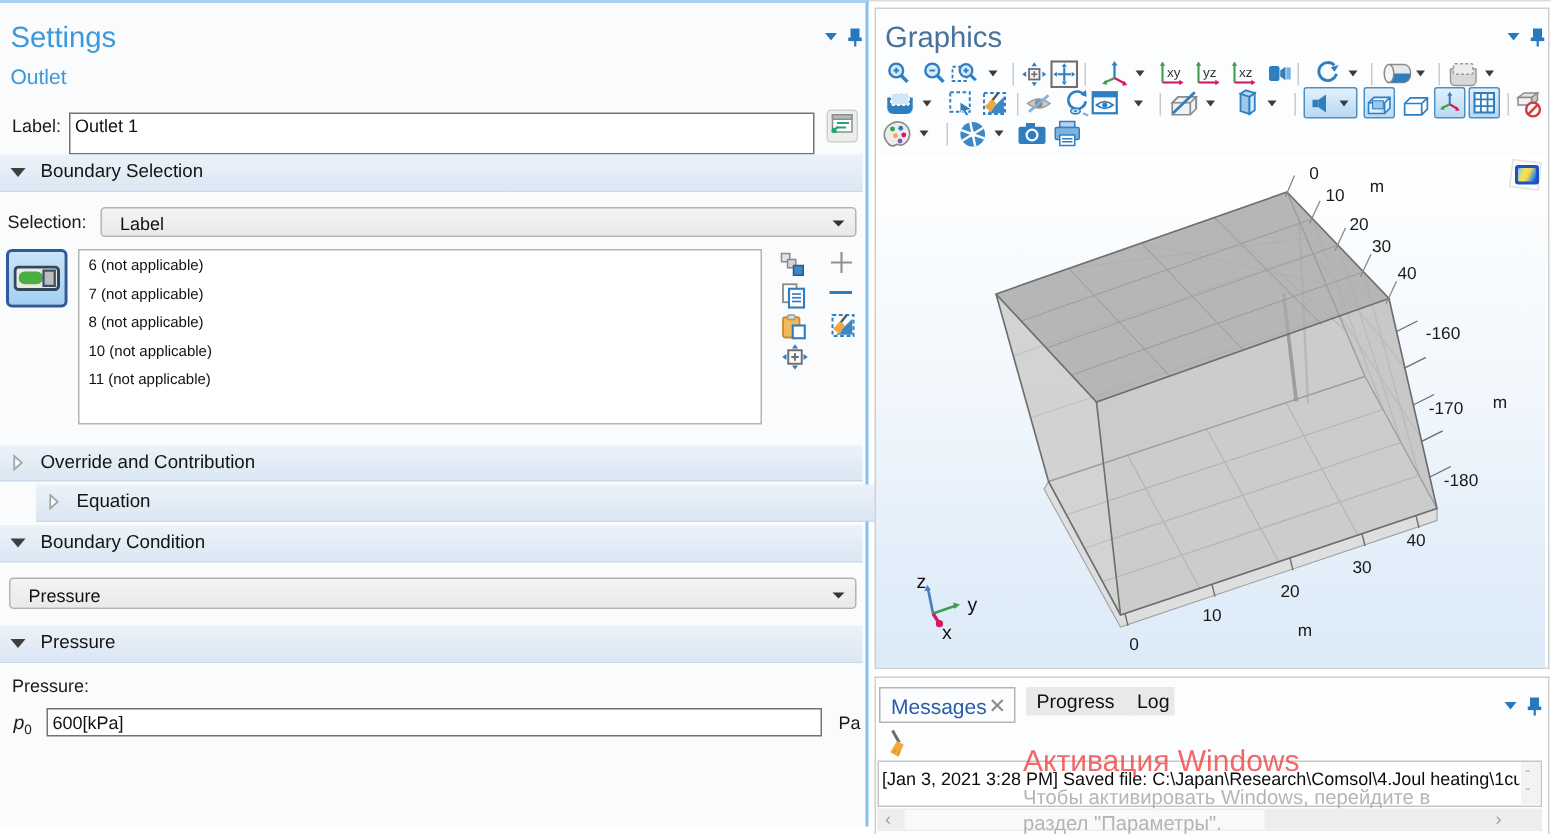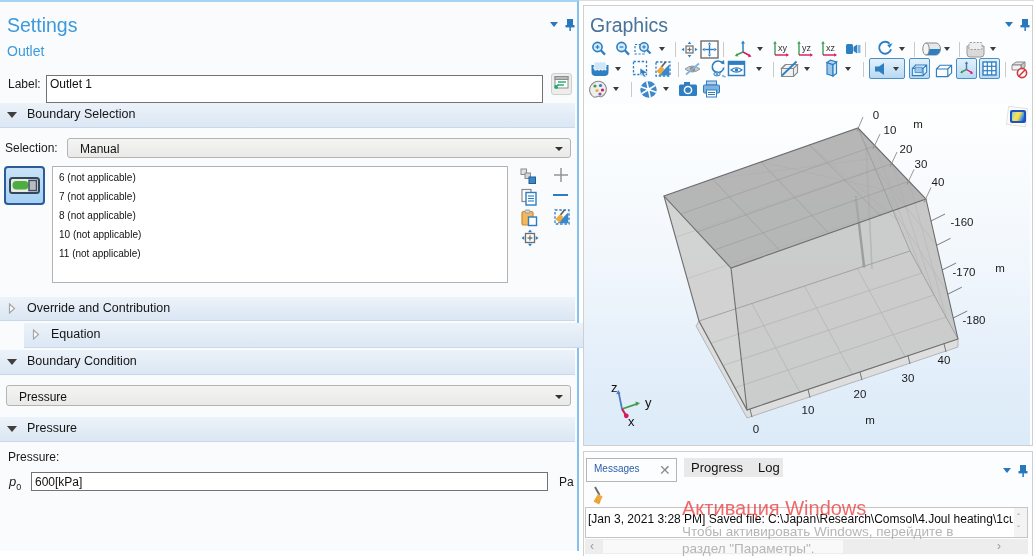--- a/index.html
+++ b/index.html
@@ -56,21 +56,21 @@
   </svg>
 </div>
 
 <div class="band" style="top:103px;height:24px;">
   <div class="tri-open" style="left:7px;top:9px;"></div>
   <div class="tt">Boundary Selection</div>
 </div>
 
 <div class="lbl" style="left:5px;top:141px;">Selection:</div>
 <div class="ddown" style="left:67px;top:138px;width:504px;">
-  <div class="dtx" style="left:12px;">Manual</div>
+  <div class="dtx" style="left:12px;">Label</div>
   <div class="ddcaret"></div>
 </div>
 
 <div class="abs" style="left:4px;top:166px;width:41px;height:39px;border:2px solid #2d5a9b;border-radius:4px;
      background:linear-gradient(180deg,#c9e3f8,#a5d0f3);box-sizing:border-box;">
   <svg width="31" height="17" viewBox="0 0 31 17" style="position:absolute;left:3px;top:9px;">
     <rect x="1" y="1" width="29" height="15" rx="2.5" fill="#ebe9e6" stroke="#33475b" stroke-width="2"></rect>
     <rect x="3.5" y="4" width="16" height="8.5" rx="4" fill="#4cae3f"></rect>
     <rect x="20" y="3.4" width="7.5" height="10.2" fill="#bcbcbc" stroke="#39506b" stroke-width="1.5"></rect>
   </svg>
@@ -525,21 +525,21 @@
   <div style="position:absolute;left:1.5px;top:1.5px;width:12px;height:9px;
        background:linear-gradient(115deg,#7ec8f0 0%,#f2e456 35%,#ffd34d 55%,#3a9ae0 80%,#1f3fae 100%);border-radius:1px;"></div>
 </div>
 </div>
 
 <div class="abs" style="left:583px;top:451px;width:450px;height:105px;background:#fbfdfe;
      border:1px solid #cfcfcf;border-bottom:none;box-sizing:border-box;"></div>
 
 <div class="abs" style="left:586px;top:458px;width:91px;height:24px;background:#fcfdfe;
      border:1px solid #b5b5b5;box-sizing:border-box;">
-  <div style="position:absolute;left:7px;top:4px;font-size:10px;color:#2a5da8;">Messages</div>
+  <div style="position:absolute;left:7px;top:4px;font-size:14px;color:#2a5da8;">Messages</div>
   <div style="position:absolute;left:72px;top:3px;font-size:14px;color:#8a8a8a;">✕</div>
 </div>
 <div class="abs" style="left:684px;top:458px;width:74px;height:19px;background:#e9e9e9;">
   <div style="position:absolute;left:7px;top:2px;font-size:13px;color:#111;">Progress</div>
 </div>
 <div class="abs" style="left:754px;top:458px;width:29px;height:19px;background:#e9e9e9;text-align:right;">
   <div style="position:absolute;left:4px;top:2px;font-size:13px;color:#111;">Log</div>
 </div>
 <div class="hcaret" style="left:1003px;top:468px;"></div>
 <svg class="abs" style="left:1016px;top:463px;" width="13" height="15" viewBox="0 0 13 15">

